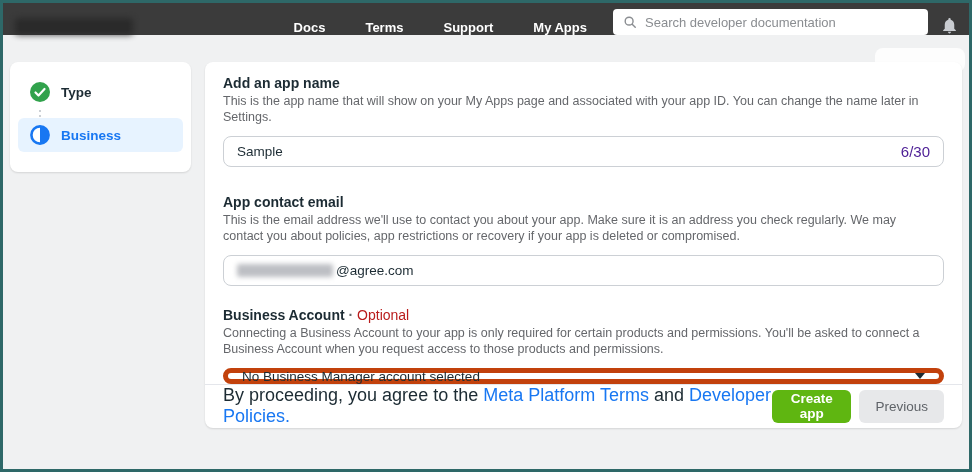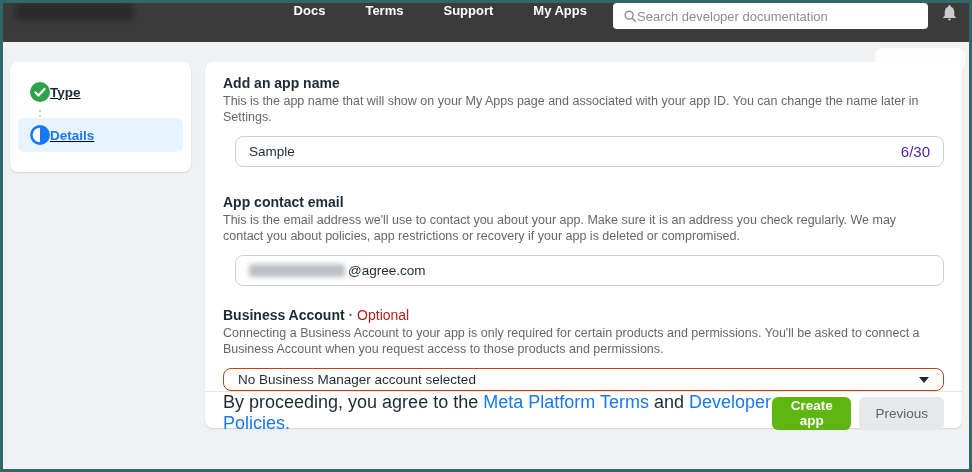--- a/index.html
+++ b/index.html
@@ -9,40 +9,40 @@
   .screen {
     position: relative;
     width: 972px; height: 472px;
     border: 3px solid #2e6868;
     background: #f0f1f2;
     overflow: hidden;
   }
 
   
   .navbar {
-    position: absolute; top: 0; left: 0; right: 0; height: 39px;
+    position: absolute; top: 0; left: 0; right: 0; height: 32px;
     background: #3b3b3b;
-    display: flex; align-items: flex-start;
+    display: flex; align-items: flex-end;
   }
   .logo-blur {
     width: 118px; height: 17px; margin-left: 12px;
     background: #262626; border-radius: 3px;
     filter: blur(3px); opacity: .8;
     flex: 0 0 auto;
   }
   .nav-spacer { flex: 1; }
   .nav-links { display: flex; gap: 40px; align-items: center; }
   .nav-link {
     color: #ffffff; font-size: 13px; font-weight: 700;
     text-decoration: none; cursor: pointer; white-space: nowrap;
   }
   .search-box {
     margin-left: 26px; width: 315px; height: 26px;
     background: #ffffff; border-radius: 4px;
-    display: flex; align-items: center; padding: 0 10px; 
+    display: flex; align-items: center; padding: 0 10px; gap: 8px;
   }
   .search-box input {
     border: none; outline: none; flex: 1; font-size: 13px;
     font-family: "Liberation Sans", sans-serif; color: #1c2b33;
     background: transparent;
   }
   .search-box input::placeholder { color: #8a8d91; }
   .bell-wrap { margin: 0 10px 0 12px; display: flex; align-items: center; cursor: pointer; }
 
   
@@ -52,22 +52,22 @@
   }
 
   
   .stepper-card {
     position: absolute; left: 7px; top: 59px; width: 181px; height: 110px;
     background: #ffffff; border-radius: 8px;
     box-shadow: 0 1px 2px rgba(0,0,0,.12);
     padding: 13px 8px;
   }
   .step {
-    height: 34px; display: flex; align-items: center; gap: 0;
-    padding: 0 12px; border-radius: 6px; cursor: pointer; text-decoration: underline;
+    height: 34px; display: flex; align-items: center; gap: 11px;
+    padding: 0 12px; border-radius: 6px; cursor: pointer;
   }
   .step-label { font-size: 13.5px; font-weight: 700; color: #1c2b33; }
   .step.active { background: #e7f3ff; }
   .step.active .step-label { color: #1877f2; }
   .step-connector { height: 7px; border-left: 2px dotted #ccd0d5; margin: 1px 0 1px 21px; }
 
   
   .main-card {
     position: absolute; left: 202px; top: 59px; width: 757px; height: 366px;
     background: #ffffff; border-radius: 8px;
@@ -82,34 +82,34 @@
   .section-desc {
     font-size: 12.5px; line-height: 15.5px; color: #65676b;
     max-width: 716px; margin-bottom: 11px;
   }
   .sec-appname { margin-bottom: 27px; }
   .sec-email   { margin-bottom: 21px; }
 
   .text-input {
     height: 31px; border: 1px solid #ccd0d5; border-radius: 8px;
     display: flex; align-items: center; padding: 9px 13px;
-    font-size: 13.5px; color: #1c2b33; background: #fff; margin-left: 12px;
+    font-size: 13.5px; color: #1c2b33; background: #fff;
   }
   .text-input input {
     border: none; outline: none; flex: 1; font-size: 13.5px;
     font-family: "Liberation Sans", sans-serif; color: #1c2b33;
   }
   .char-counter { font-size: 15px; color: #4c1d95; }
   .redacted-blob {
     display: inline-block; width: 96px; height: 13px;
     background: #bdbfc4; border-radius: 2px; filter: blur(2.5px);
     margin-right: 3px;
   }
   .dropdown {
-    height: 23px; border: 1px solid #c2410c; border-radius: 8px;
+    height: 16px; border: 5px solid #c2410c; border-radius: 8px;
     display: flex; align-items: center; justify-content: space-between;
     padding: 0 14px; font-size: 13.5px; color: #1c2b33; cursor: pointer;
     background: #fff;
   }
   .caret-down {
     width: 0; height: 0;
     border-left: 5px solid transparent; border-right: 5px solid transparent;
     border-top: 6px solid #1c2b33;
   }
 
@@ -172,21 +172,21 @@
       <span class="step-label">Type</span>
     </div>
     <div class="step-connector"></div>
     <div class="step active">
       <span style="display:flex;">
         <svg viewBox="0 0 20 20" width="20" height="20">
             <circle cx="10" cy="10" r="8.6" fill="#fff" stroke="#1877f2" stroke-width="2.6"></circle>
             <path d="M10 1.2a8.8 8.8 0 0 1 0 17.6z" fill="#1877f2"></path>
           </svg>
       </span>
-      <span class="step-label">Details</span>
+      <span class="step-label">Business</span>
     </div>
   </aside>
 
   <main class="main-card">
     <div class="card-body">
 
       <section class="sec-appname">
         <h3 class="section-title">Add an app name</h3>
         <p class="section-desc">This is the app name that will show on your My Apps page and associated with your app ID. You can change the name later in Settings.</p>
         <div class="text-input">

